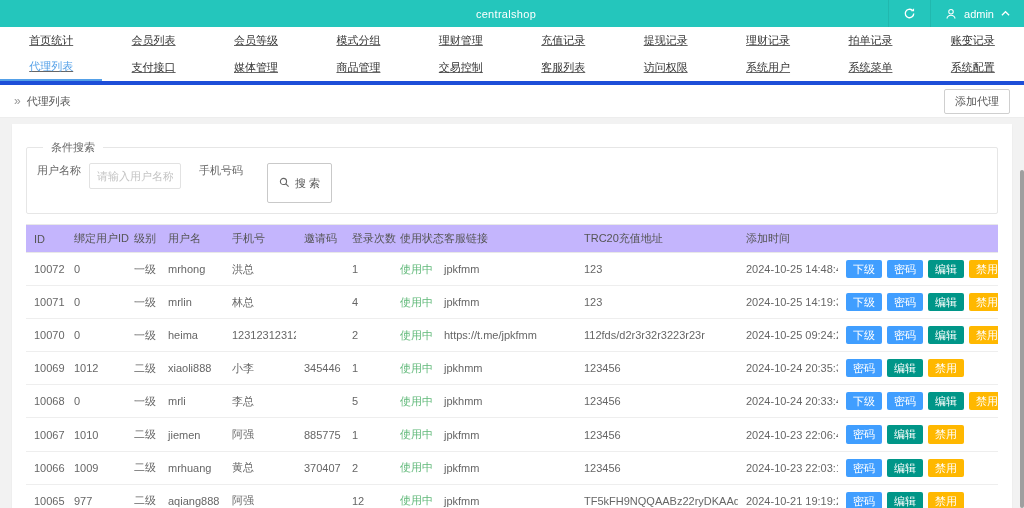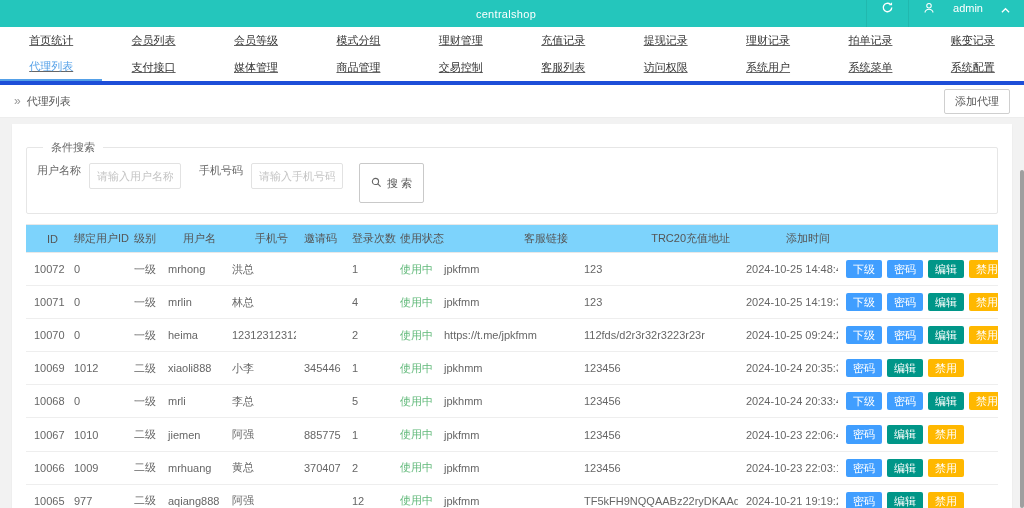--- a/index.html
+++ b/index.html
@@ -5,21 +5,21 @@
   * { box-sizing: border-box; margin: 0; padding: 0; }
   html, body { width: 1024px; height: 508px; overflow: hidden; }
   body {
     font-family: "Liberation Sans", "DejaVu Sans", sans-serif;
     background: #f2f2f2; color: #666; font-size: 11px;
   }
   
   .header { height: 27px; background: #24c6bc; display: flex; align-items: center; position: relative; color: #fff; }
   .header-title { position: absolute; left: 0; right: 12px; text-align: center; font-size: 11px; letter-spacing: .3px; }
   .header-right { margin-left: auto; display: flex; height: 100%; position: relative; z-index: 2; }
-  .header-btn { display: flex; align-items: flex-end; gap: 18px; padding: 13px 14px; border-left: 1px solid rgba(0,0,0,0.07); cursor: pointer; }
+  .header-btn { display: flex; align-items: center; gap: 7px; padding: 13px 14px; border-left: 1px solid rgba(0,0,0,0.07); cursor: pointer; }
   .header-btn svg { display: block; }
   
   .nav { background: #fff; border-bottom: 4px solid #1d4ed8; text-decoration: underline; }
   .nav-row { display: flex; height: 27px; }
   .nav-item { flex: 1; text-align: center; line-height: 26px; color: #333; cursor: pointer; white-space: nowrap; }
   .nav-item.active { color: #54a0e8; border-bottom: 2px solid #54a0e8; line-height: 25px; }
   
   .crumb-bar { background: #fff; height: 33px; display: flex; align-items: center; padding: 0 14px; border-bottom: 1px solid #ededed; }
   .crumb-marker { color: #999; font-size: 12px; margin-right: 6px; }
   .crumb-label { color: #555; }
@@ -29,21 +29,21 @@
   fieldset.search-set { border: 1px solid #e6e6e6; border-radius: 2px; padding: 8px 8px 10px; margin: 4px 0 10px; }
   fieldset.search-set legend { font-size: 11px; color: #666; padding: 0 8px; margin-left: 8px; }
   .form-row { display: flex; align-items: flex-start; }
   .form-label { color: #666; margin: 0 8px 0 2px; white-space: nowrap; }
   .form-label.ml { margin-left: 18px; }
   .form-input { width: 92px; height: 26px; border: 1px solid #e2e2e2; border-radius: 2px; padding: 0 7px; font-size: 11px; color: #333; font-family: inherit; outline: none; }
   .form-input::placeholder { color: #c4c4c4; }
   .search-btn { margin-left: 16px; height: 40px; padding: 0 11px; background: #fff; border: 1px solid #c9c9c9; border-radius: 2px; font-size: 11px; color: #555; display: flex; align-items: center; gap: 5px; cursor: pointer; font-family: inherit; }
   
   table { width: 100%; border-collapse: collapse; table-layout: fixed; font-size: 11px; color: #666; }
-  thead th { background: #7dd3fc; font-weight: normal; text-align: right; padding: 6px 8px; color: #555; border: 1px solid #e8e8e8; border-left: none; border-right: none; white-space: nowrap; }
+  thead th { background: #c4b5fd; font-weight: normal; text-align: left; padding: 6px 8px; color: #555; border: 1px solid #e8e8e8; border-left: none; border-right: none; white-space: nowrap; }
   tbody td { padding: 7px 8px; border-bottom: 1px solid #eee; white-space: nowrap; overflow: hidden; }
   .status-green { color: #5FB878; }
   .action-btn { display: inline-block; padding: 3px 7px; border-radius: 2px; color: #fff; margin-right: 5px; cursor: pointer; line-height: 1.1; }
   
   .vscroll { position: fixed; right: 0; top: 170px; bottom: 0; width: 4px; background: #9f9f9f; border-radius: 2px; }
 </style>
 </head>
 <body>
 
 <div class="header">
@@ -107,21 +107,20 @@
   <button class="add-btn">添加代理</button>
 </div>
 
 <div class="card">
   <fieldset class="search-set">
     <legend>条件搜索</legend>
     <div class="form-row">
       <span class="form-label">用户名称</span>
       <input class="form-input" placeholder="请输入用户名称" style="">
       <span class="form-label ml">手机号码</span>
-      <input class="form-input" placeholder="请输入手机号码" style="">
       <button class="search-btn">
         <span>
           <svg width="11" height="11" viewBox="0 0 16 16">
               <circle cx="6.5" cy="6.5" r="4.5" stroke="#666" stroke-width="1.6" fill="none"></circle>
               <path d="M10 10l4 4" stroke="#666" stroke-width="1.6"></path>
             </svg>
         </span>
         <span>搜 索</span>
       </button>
     </div>

